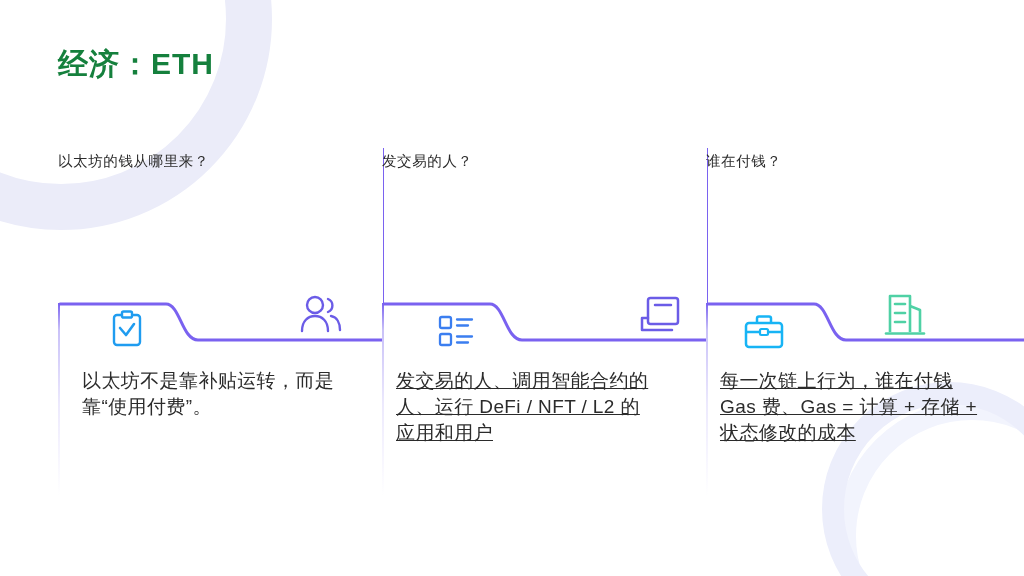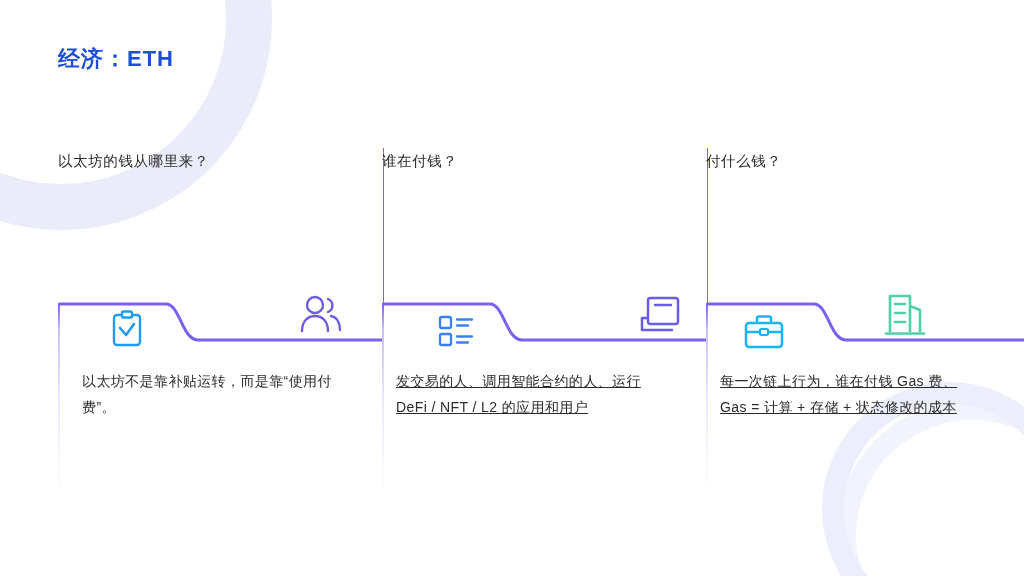--- a/index.html
+++ b/index.html
@@ -53,24 +53,24 @@
     border-radius: 50%;
     border: 20px solid #f2f4fd;
   }
 
   
   #title {
     position: absolute;
     left: 58px;
     top: 44px;
     z-index: 3;
-    font-size: 22px;
+    font-size: 30px;
     font-weight: bold;
     letter-spacing: 1px;
-    color: #1d4ed8;
+    color: #15803d;
     white-space: nowrap;
   }
 
   
   #columns {
     position: absolute;
     left: 0;
     top: 8px;
     width: 1024px;
     height: 576px;
@@ -130,21 +130,21 @@
     position: absolute;
   }
   .icon-left  { left: 52px;  top: 302px; }
   .icon-right { left: 240px; top: 286px; }
 
   .col-body {
     position: absolute;
     left: 24px;
     top: 360px;
     width: 268px;
-    font-size: 14px;
+    font-size: 19px;
     line-height: 26px;
     color: #2b2b2b;
     letter-spacing: .4px;
   }
   .col-2 .col-body,
   .col-1 .col-body { left: 14px; width: 260px; text-decoration: underline; }
 </style>
 </head>
 <body>
 
@@ -177,21 +177,21 @@
         <circle cx="17" cy="11" r="8" fill="none" stroke="#6b5ce7" stroke-width="2.4"></circle>
         <path d="M4,37 C4,27 10,22 17,22 C24,22 30,27 30,37" fill="none" stroke="#6b5ce7" stroke-width="2.4" stroke-linecap="round"></path>
         <path d="M30,5 A7,7 0 0 1 30,18" fill="none" stroke="#6b5ce7" stroke-width="2.4" stroke-linecap="round"></path>
         <path d="M33,22 C39,23 42,29 42,36" fill="none" stroke="#6b5ce7" stroke-width="2.4" stroke-linecap="round"></path>
       </svg>
 
       <div class="col-body">以太坊不是靠补贴运转，而是靠“使用付费”。</div>
     </div>
 
     <div class="col col-1">
-      <div class="col-heading">谁在付钱？</div>
+      <div class="col-heading">发交易的人？</div>
       <div class="vrule vrule-right"></div>
       <div class="vrule vrule-left"></div>
 
       <svg class="step" viewBox="0 0 326 56" width="326" height="56">
         <path d="M2,10 L108,10 C122,10 124,46 140,46 L326,46" fill="none" stroke="#7a62f0" stroke-width="3" stroke-linecap="round" stroke-linejoin="round"></path>
       </svg>
 
       <svg class="icon icon-left" width="38" height="34" viewBox="0 0 38 34" style="left:56px; top:306px; position:absolute;">
         <rect x="2" y="3" width="11" height="11" rx="1.8" fill="none" stroke="#3b7ef0" stroke-width="2.3"></rect>
         <rect x="2" y="20" width="11" height="11" rx="1.8" fill="none" stroke="#3b7ef0" stroke-width="2.3"></rect>
@@ -204,21 +204,21 @@
       <svg class="icon icon-right" width="42" height="40" viewBox="0 0 42 40" style="left:258px; top:288px; position:absolute;">
         <rect x="8" y="2" width="30" height="26" rx="2.5" fill="none" stroke="#6b5ce7" stroke-width="2.5"></rect>
         <line x1="15" y1="9" x2="31" y2="9" stroke="#6b5ce7" stroke-width="2.5" stroke-linecap="round"></line>
         <path d="M8,22 L2,22 L2,34 L32,34" fill="none" stroke="#6b5ce7" stroke-width="2.5" stroke-linecap="round" stroke-linejoin="round"></path>
       </svg>
 
       <div class="col-body">发交易的人、调用智能合约的人、运行 DeFi / NFT / L2 的应用和用户</div>
     </div>
 
     <div class="col col-2">
-      <div class="col-heading">付什么钱？</div>
+      <div class="col-heading">谁在付钱？</div>
 
       <div class="vrule vrule-left"></div>
 
       <svg class="step" viewBox="0 0 326 56" width="326" height="56">
         <path d="M2,10 L108,10 C122,10 124,46 140,46 L326,46" fill="none" stroke="#7a62f0" stroke-width="3" stroke-linecap="round" stroke-linejoin="round"></path>
       </svg>
 
       <svg class="icon icon-left" width="40" height="36" viewBox="0 0 40 36" style="left:38px; top:306px; position:absolute;">
         <rect x="2" y="9" width="36" height="24" rx="3" fill="none" stroke="#17b4f5" stroke-width="2.5"></rect>
         <path d="M13,9 L13,4.5 A2,2 0 0 1 15,2.5 L25,2.5 A2,2 0 0 1 27,4.5 L27,9" fill="none" stroke="#17b4f5" stroke-width="2.5" stroke-linejoin="round"></path>

